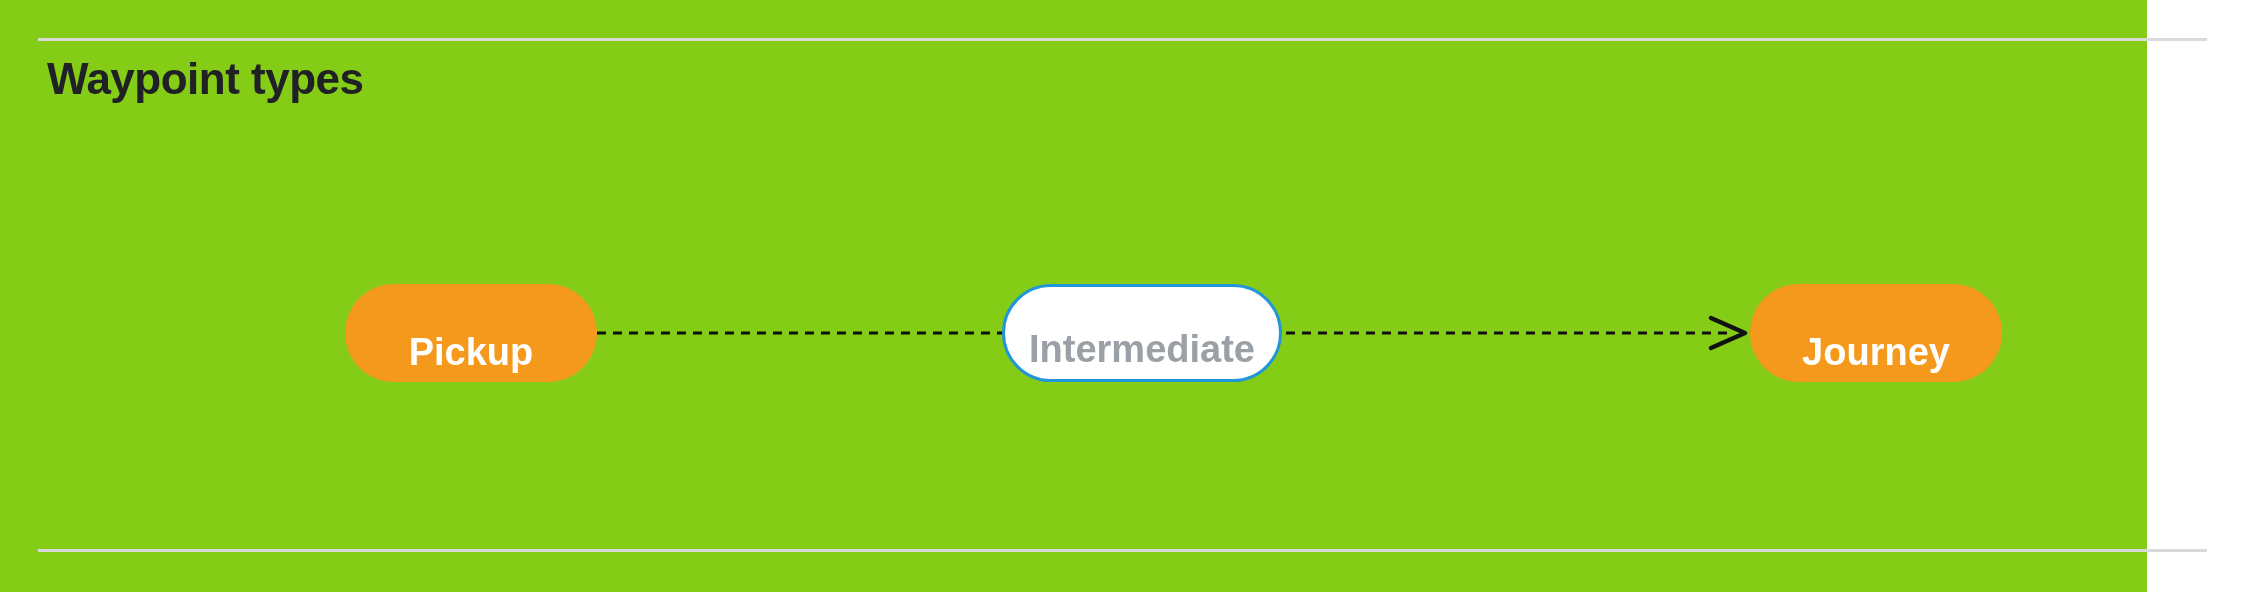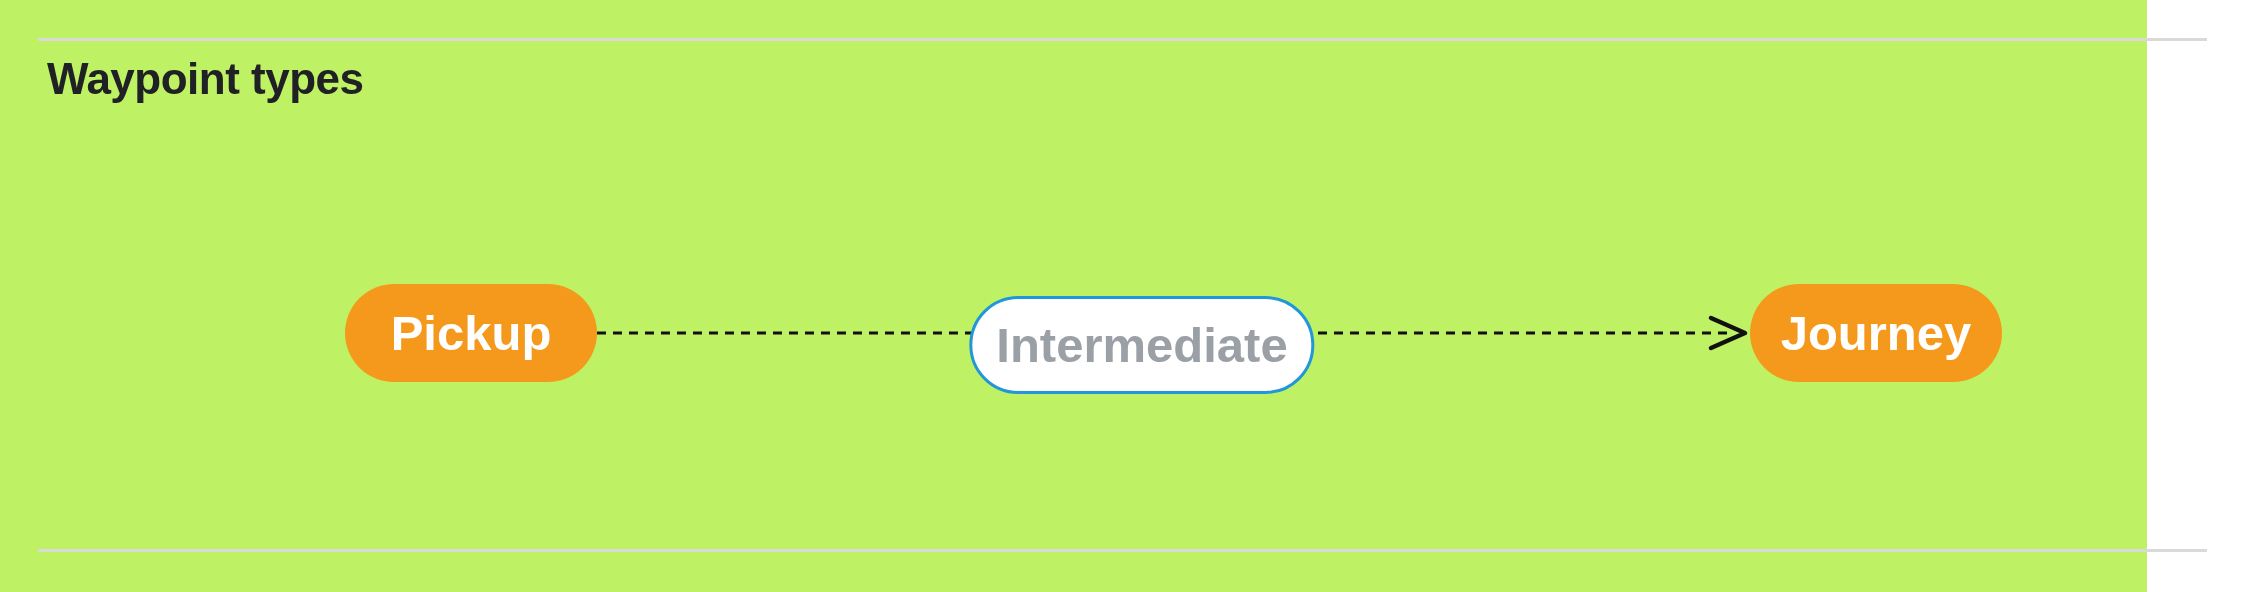--- a/index.html
+++ b/index.html
@@ -11,21 +11,21 @@
     width: 2245px;
     height: 592px;
     font-family: "Liberation Sans", "DejaVu Sans", sans-serif;
     position: relative;
     overflow: hidden;
   }
   .canvas {
     position: relative;
     width: 2147px;
     height: 592px;
-    background: #bef264;
+    background: #84cc16;
   }
   .divider {
     position: absolute;
     left: 38px;
     width: 2169px;
     height: 3px;
     background: #d9d9d9;
   }
   .divider.top { top: 38px; }
   .divider.bottom { top: 549px; }
@@ -55,42 +55,42 @@
     top: 0;
     width: 2245px;
     height: 592px;
     pointer-events: none;
   }
   .pill {
     position: absolute;
     top: 284px;
     height: 98px;
     min-width: 252px;
-    padding: 16px 24px;
+    padding: 8px 24px;
     box-sizing: border-box;
     border-radius: 50px;
     display: flex;
-    align-items: center;
+    align-items: flex-end;
     justify-content: center;
-    font-size: 49px;
+    font-size: 38px;
     font-weight: 700;
     white-space: nowrap;
     transform: translateX(-50%);
   }
   .pill.terminal {
     background: #f5991d;
     color: #ffffff;
   }
   .pill.intermediate {
     background: #ffffff;
     border: 3px solid #2196d9;
     color: #9aa0a6;
   }
   .pill.pickup  { left: 471px; }
-  .pill.middle  { left: 1142px; margin-top: 12px; }
+  .pill.middle  { left: 1142px; }
   .pill.dropoff { left: 1876px; }
 </style>
 </head>
 <body>
 
 <div class="canvas">
 
   <div class="divider top"></div>
 
   <div class="heading">Waypoint types</div>

